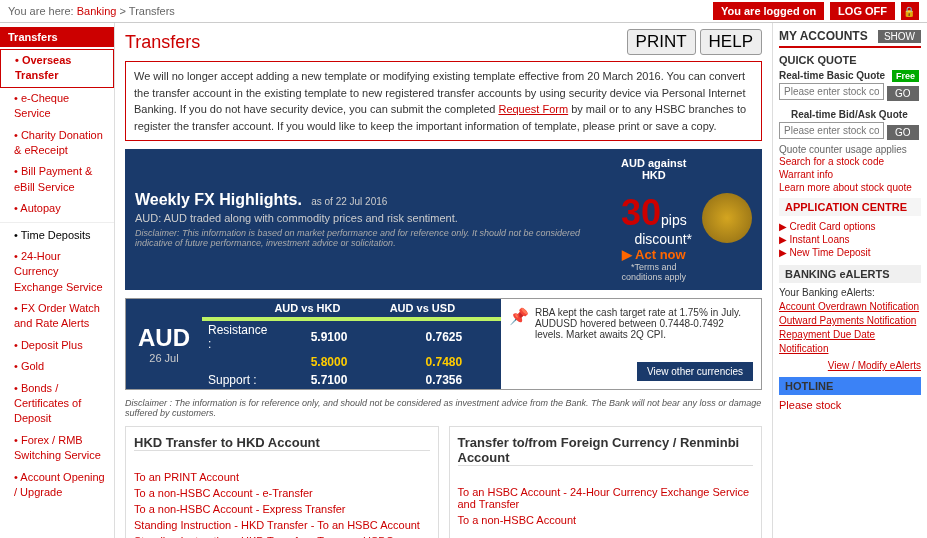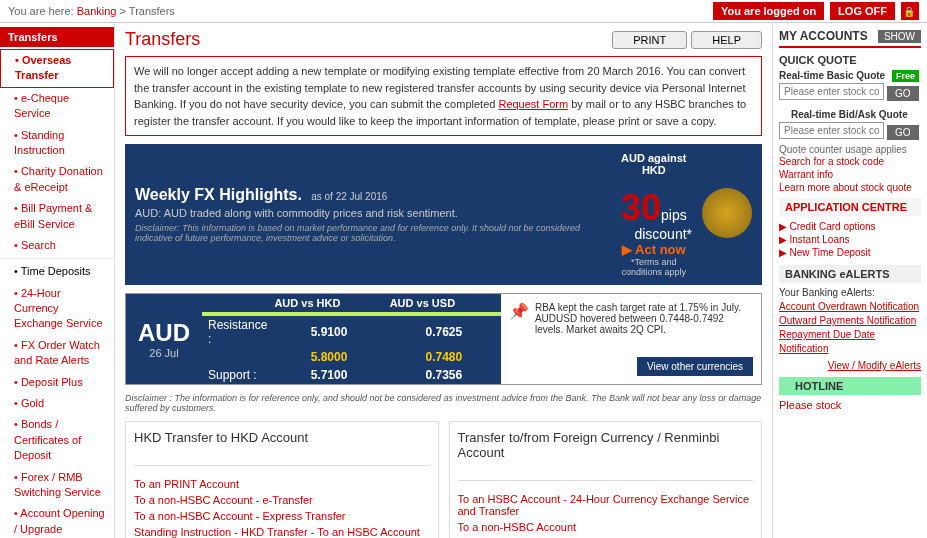--- a/index.html
+++ b/index.html
@@ -25,21 +25,21 @@
     .sidebar-item.selected { color: #000; }
     .sidebar-divider { border-top: 1px solid #eee; margin: 2px 0; }
 
     
     .content { flex: 1; padding: 6px 10px; }
     
     
     .content-header { display: flex; align-items: center; justify-content: space-between; margin-bottom: 6px; }
     .page-title { font-size: 18px; color: #c00; font-weight: normal; }
     .header-buttons { display: flex; gap: 4px; }
-    .header-btn { border: 1px solid #999; background: #eee; padding: 2px 20px; font-size: 11px; border-radius: 3px; cursor: pointer; }
+    .header-btn { border: 1px solid #999; background: #eee; padding: 2px 8px; font-size: 17px; border-radius: 3px; cursor: pointer; }
 
     
     .alert-box { border: 1px solid #c00; padding: 6px 8px; margin-bottom: 8px; font-size: 11px; color: #333; line-height: 1.5; }
     .alert-box a { color: #c00; }
 
     
     .fx-banner { background: #1a3a6b; color: #fff; padding: 8px 10px; margin-bottom: 8px; display: flex; justify-content: space-between; align-items: center; }
     .fx-left { }
     .fx-title { font-size: 16px; font-weight: bold; color: #fff; }
     .fx-date { font-size: 10px; color: #ccc; }
@@ -64,40 +64,40 @@
     .rate-val-large { font-size: 16px; font-weight: bold; color: #ffcc00; }
     .rate-note { background: #fff; padding: 8px; font-size: 10px; color: #333; flex: 1; max-width: 260px; display: flex; flex-direction: column; justify-content: space-between; }
     .rate-note-text { font-size: 10px; color: #333; }
     .view-currencies-btn { background: #1a3a6b; color: #fff; border: none; padding: 4px 10px; font-size: 10px; cursor: pointer; align-self: flex-end; margin-top: 4px; }
     .rate-disclaimer { font-size: 9px; color: #555; font-style: italic; margin-top: 3px; }
     .rate-pin { color: #c00; font-size: 16px; }
 
     
     .transfer-sections { display: flex; gap: 10px; margin-bottom: 10px; }
     .transfer-box { flex: 1; border: 1px solid #ddd; padding: 8px; }
-    .transfer-box-title { font-size: 13px; font-weight: normal; color: #333; border-bottom: 1px solid #ddd; padding-bottom: 20px; margin-bottom: 10px; }
+    .transfer-box-title { font-size: 13px; font-weight: bold; color: #333; border-bottom: 1px solid #ddd; padding-bottom: 0; margin-bottom: 18px; }
     .transfer-link { display: block; color: #c00; font-size: 11px; text-decoration: none; padding: 2px 0; }
 
     
     .right-sidebar { width: 155px; min-width: 155px; border-left: 1px solid #ddd; padding: 6px; background: #fff; }
     .rs-section-title { font-size: 12px; font-weight: bold; color: #333; border-bottom: 2px solid #c00; padding-bottom: 3px; margin-bottom: 6px; display: flex; justify-content: space-between; align-items: center; }
     .rs-show-btn { background: #666; color: #fff; border: none; padding: 1px 6px; font-size: 10px; cursor: pointer; }
     .rs-subsection { font-size: 11px; font-weight: bold; color: #333; margin: 6px 0 3px 0; }
     .rs-free-badge { background: #0a0; color: #fff; font-size: 9px; padding: 1px 4px; margin-left: 4px; }
     .rs-input { width: 100%; border: 1px solid #999; padding: 2px 4px; font-size: 10px; margin-bottom: 3px; }
     .rs-go-btn { background: #666; color: #fff; border: none; padding: 2px 8px; font-size: 10px; cursor: pointer; }
     .rs-link { color: #c00; font-size: 10px; display: block; text-decoration: none; padding: 1px 0; }
     .rs-note { font-size: 10px; color: #666; margin-top: 2px; }
     .rs-app-title { font-size: 11px; font-weight: bold; color: #c00; background: #f5f5f5; padding: 3px 6px; margin: 4px 0; }
     .rs-app-link { color: #c00; font-size: 10px; display: block; text-decoration: none; padding: 1px 0; }
     .rs-banking-title { font-size: 11px; font-weight: bold; color: #333; background: #f0f0f0; padding: 3px 6px; margin: 6px 0 3px 0; }
     .rs-banking-text { font-size: 10px; color: #333; line-height: 1.4; }
     .rs-banking-link { color: #c00; font-size: 10px; }
     .rs-view-link { color: #c00; font-size: 10px; display: block; text-align: right; margin-top: 4px; }
-    .rs-hotline { font-size: 11px; font-weight: bold; color: #333; background: #86efac; padding: 3px 16px; margin: 6px 0 3px 0; }
+    .rs-hotline { font-size: 11px; font-weight: bold; color: #333; background: #3b82f6; padding: 3px 6px; margin: 6px 0 3px 0; }
     .please-stock { font-size: 11px; color: #c00; margin-top: 4px; }
 
     .row-input-group { display: flex; align-items: center; gap: 3px; }
   </style>
 </head>
 <body>
 
 <div class="top-bar">
   <div class="breadcrumb">
     <span>You are here:</span>
@@ -112,24 +112,23 @@
   </div>
 </div>
 
 <div class="main-layout">
 
   <div class="sidebar">
     <div class="sidebar-section-title">Transfers</div>
 
     <a class="sidebar-item active" href="#">• Overseas Transfer</a>
     <a class="sidebar-item" href="#">• e-Cheque Service</a>
-    <a class="sidebar-item" href="#">• Standing Instruction</a>
     <a class="sidebar-item" href="#">• Charity Donation &amp; eReceipt</a>
     <a class="sidebar-item" href="#">• Bill Payment &amp; eBill Service</a>
-    <a class="sidebar-item" href="#">• Search</a>
+    <a class="sidebar-item" href="#">• Autopay</a>
 
     <div class="sidebar-divider"></div>
 
     <a class="sidebar-item selected" href="#">• Time Deposits</a>
     <a class="sidebar-item" href="#">• 24-Hour Currency Exchange Service</a>
     <a class="sidebar-item" href="#">• FX Order Watch and Rate Alerts</a>
     <a class="sidebar-item" href="#">• Deposit Plus</a>
     <a class="sidebar-item" href="#">• Gold</a>
     <a class="sidebar-item" href="#">• Bonds / Certificates of Deposit</a>
     <a class="sidebar-item" href="#">• Forex / RMB Switching Service</a>

